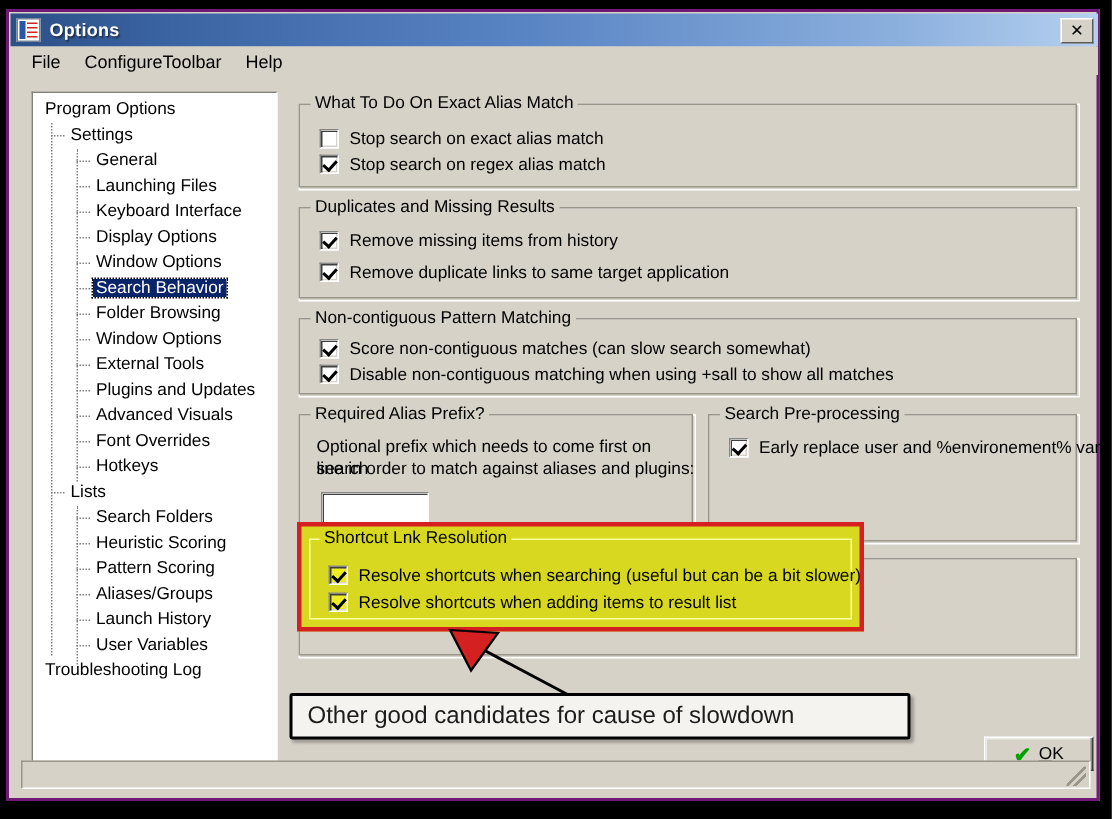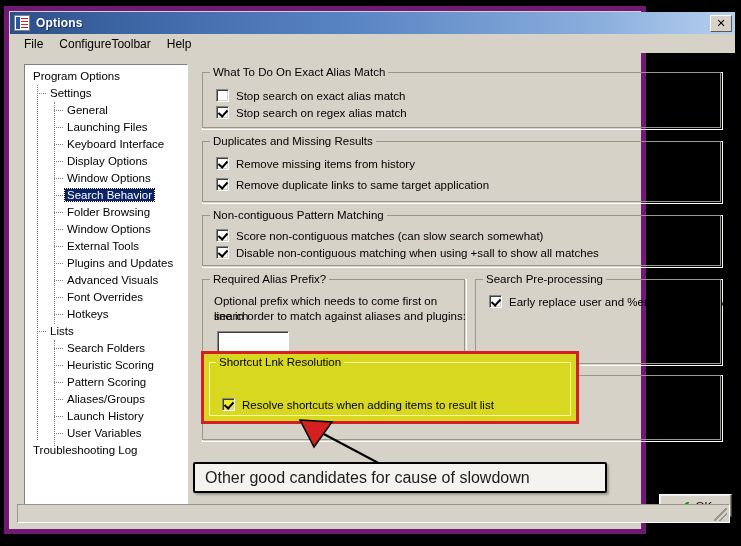--- a/index.html
+++ b/index.html
@@ -9,23 +9,23 @@
   body {
     width: 741px; height: 546px;
     overflow: hidden;
     font-family: "Liberation Sans", sans-serif;
   }
 
   
   #window {
     position: absolute;
     left: 4px; top: 6px;
-    width: 642px; height: 528px;
-    background: #d6d2c8;
-    border: 5px solid #701a75;
+    width: 729px; height: 528px;
+    background: #d6d2c8;
+    border: 2px solid #701a75;
     box-sizing: border-box;
     box-shadow: 2px 2px 3px rgba(0,0,0,0.55);
   }
 
   
   #titlebar {
     position: absolute;
     left: 1px; top: 1px;
     width: 725px; height: 22px;
     background: linear-gradient(to right, #2c4f86 0%, #3a63a2 14%, #5a85c4 48%, #8cb0de 82%, #b5d0ef 100%);
@@ -400,20 +400,24 @@
         <span class="cbox checked"></span>
         <span>Early replace user and %environement% vars</span>
       </div>
     </div>
 
     <div class="groupbox" style="left:1px; top:311px; width:521px; height:67px;"></div>
 
     <div id="highlight-box">
       <div id="highlight-inner"></div>
       <div id="highlight-title">Shortcut Lnk Resolution</div>
+      <div class="cbrow" style="left:18px; top:26px;">
+        <span class="cbox checked yellow"></span>
+        <span>Resolve shortcuts when searching (useful but can be a bit slower)</span>
+      </div>
       <div class="cbrow" style="left:18px; top:44px;">
         <span class="cbox checked yellow"></span>
         <span>Resolve shortcuts when adding items to result list</span>
       </div>
     </div>
 
   </div>
 
   <div id="ok-button">
     <span id="ok-check">✔</span>

